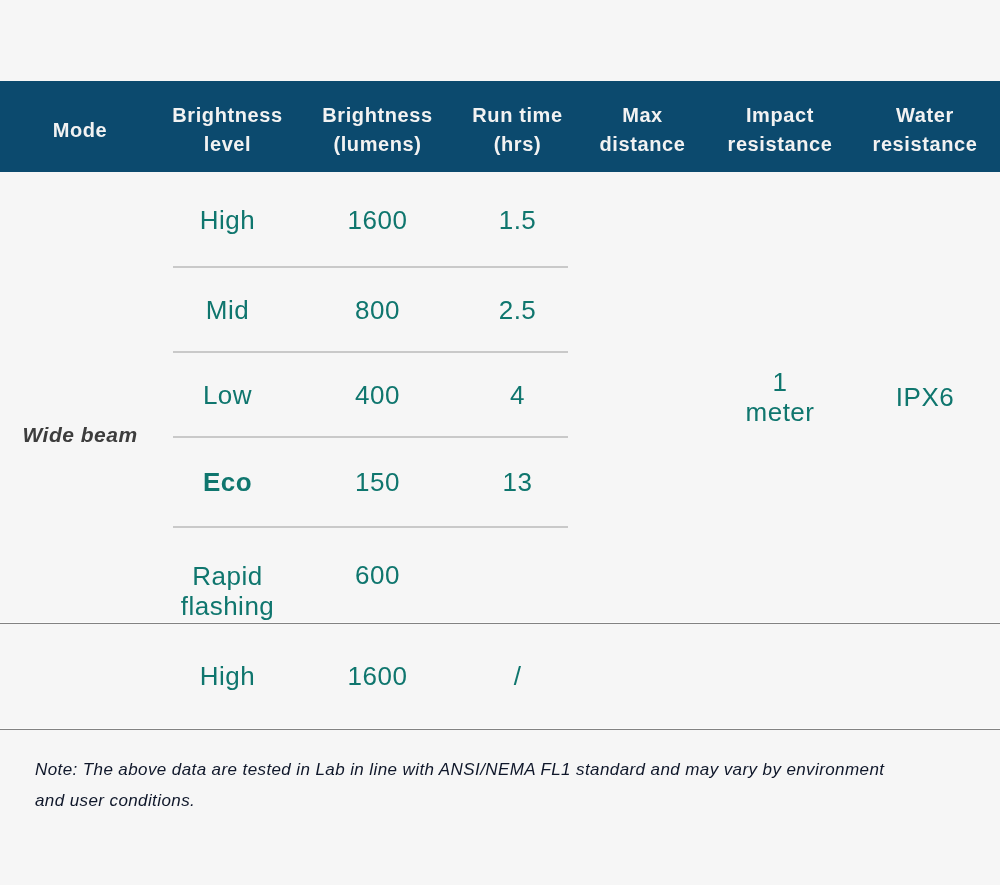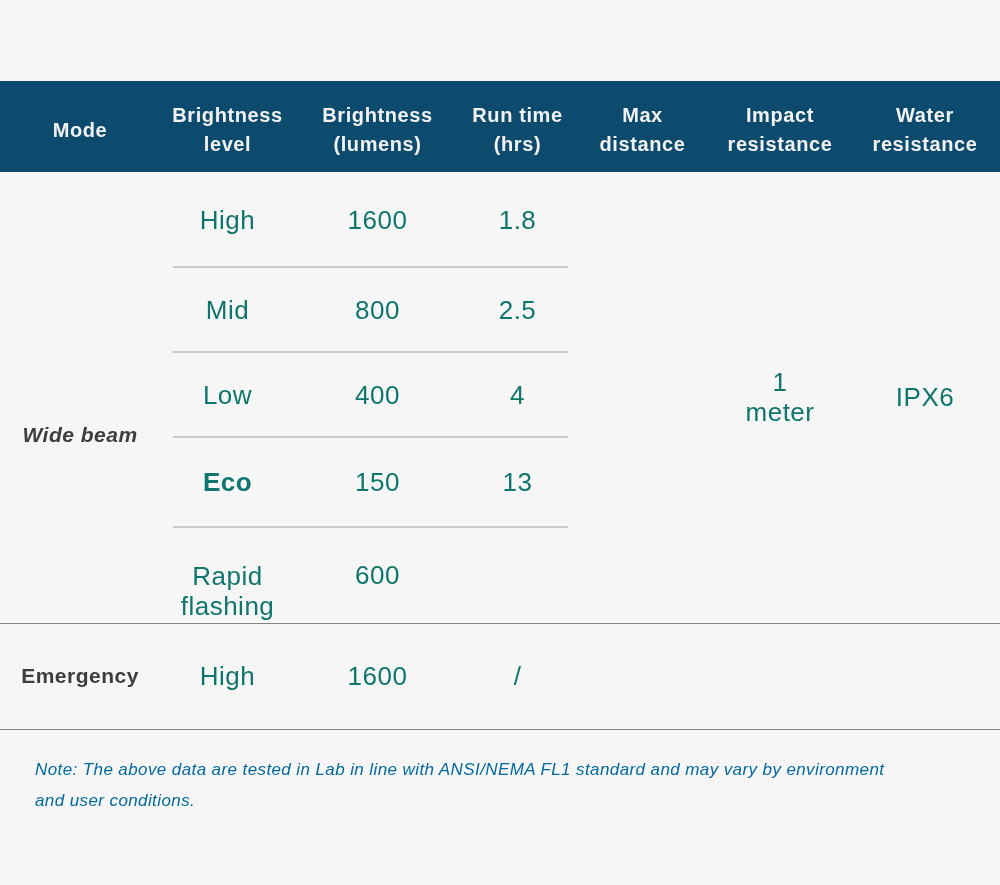--- a/index.html
+++ b/index.html
@@ -74,21 +74,21 @@
     background:#828282;
     border-top:1px solid #fbfbfb;
   }
   
   .note {
     padding:24px 40px 0 35px;
     font-style:italic;
     font-size:17px;
     line-height:31px;
     letter-spacing:0.4px;
-    color:#0369a1;
+    color:#0f172a;
     white-space:pre-line;
   }
 </style>
 </head>
 <body>
 
 <div class="page">
 
   <div class="grid thead">
     <div class="th">Mode</div>
@@ -106,21 +106,21 @@
 resistance</div>
   </div>
 
   <div class="grid section wide">
     <div class="cell mode-cell" style="grid-area:1/1/6/2;">
       <span class="label-offset">Wide beam</span>
     </div>
 
     <div class="cell" style="grid-area:1/2;">High</div>
     <div class="cell" style="grid-area:1/3;">1600</div>
-    <div class="cell" style="grid-area:1/4;">1.8</div>
+    <div class="cell" style="grid-area:1/4;">1.5</div>
 
     <div class="cell" style="grid-area:2/2;">Mid</div>
     <div class="cell" style="grid-area:2/3;">800</div>
     <div class="cell" style="grid-area:2/4;">2.5</div>
 
     <div class="cell" style="grid-area:3/2;">Low</div>
     <div class="cell" style="grid-area:3/3;">400</div>
     <div class="cell" style="grid-area:3/4;">4</div>
 
     <div class="cell" style="grid-area:4/2;font-weight:bold;">Eco</div>
@@ -137,21 +137,20 @@
 
     <div class="row-divider rd1"></div>
     <div class="row-divider rd2"></div>
     <div class="row-divider rd3"></div>
     <div class="row-divider rd4"></div>
   </div>
 
   <div class="section-divider"></div>
 
   <div class="grid section em">
-    <div class="cell mode-cell" style="grid-area:1/1;">Emergency</div>
     <div class="cell" style="grid-area:1/2;">High</div>
     <div class="cell" style="grid-area:1/3;">1600</div>
     <div class="cell" style="grid-area:1/4;">/</div>
   </div>
 
   <div class="section-divider"></div>
 
   <div class="note">Note: The above data are tested in Lab in line with ANSI/NEMA FL1 standard and may vary by environment
 and user conditions.</div>
 

